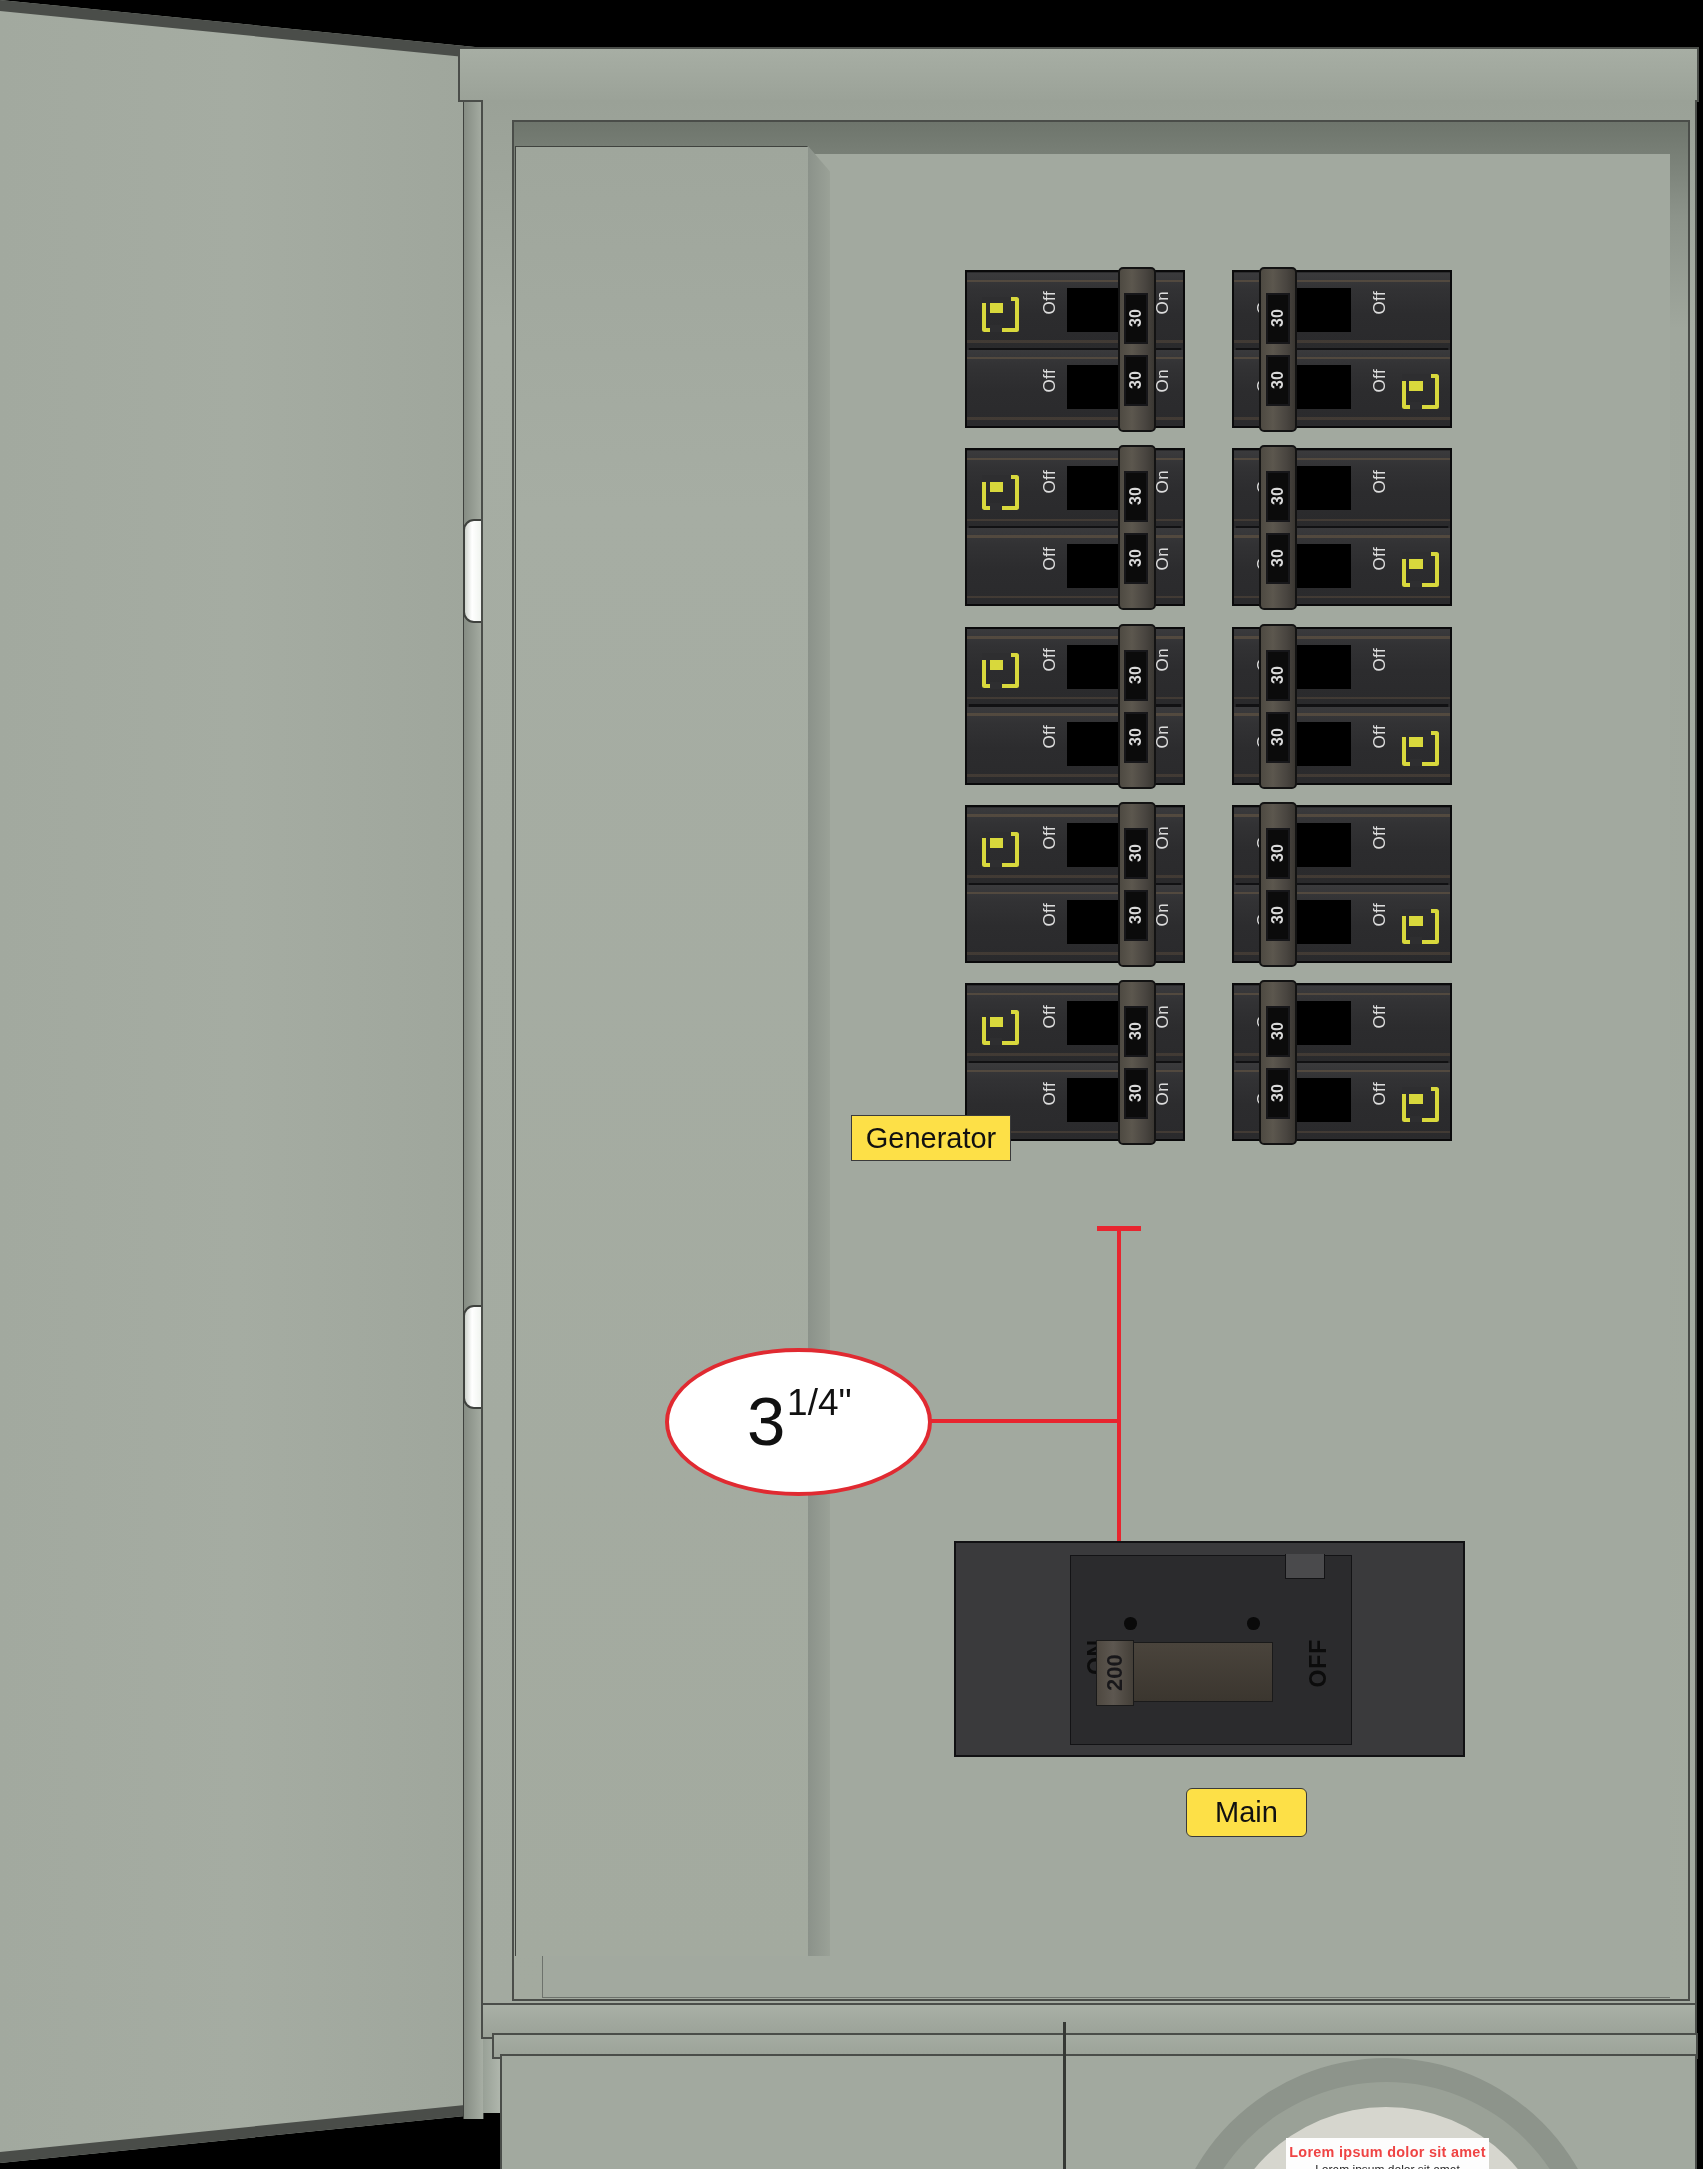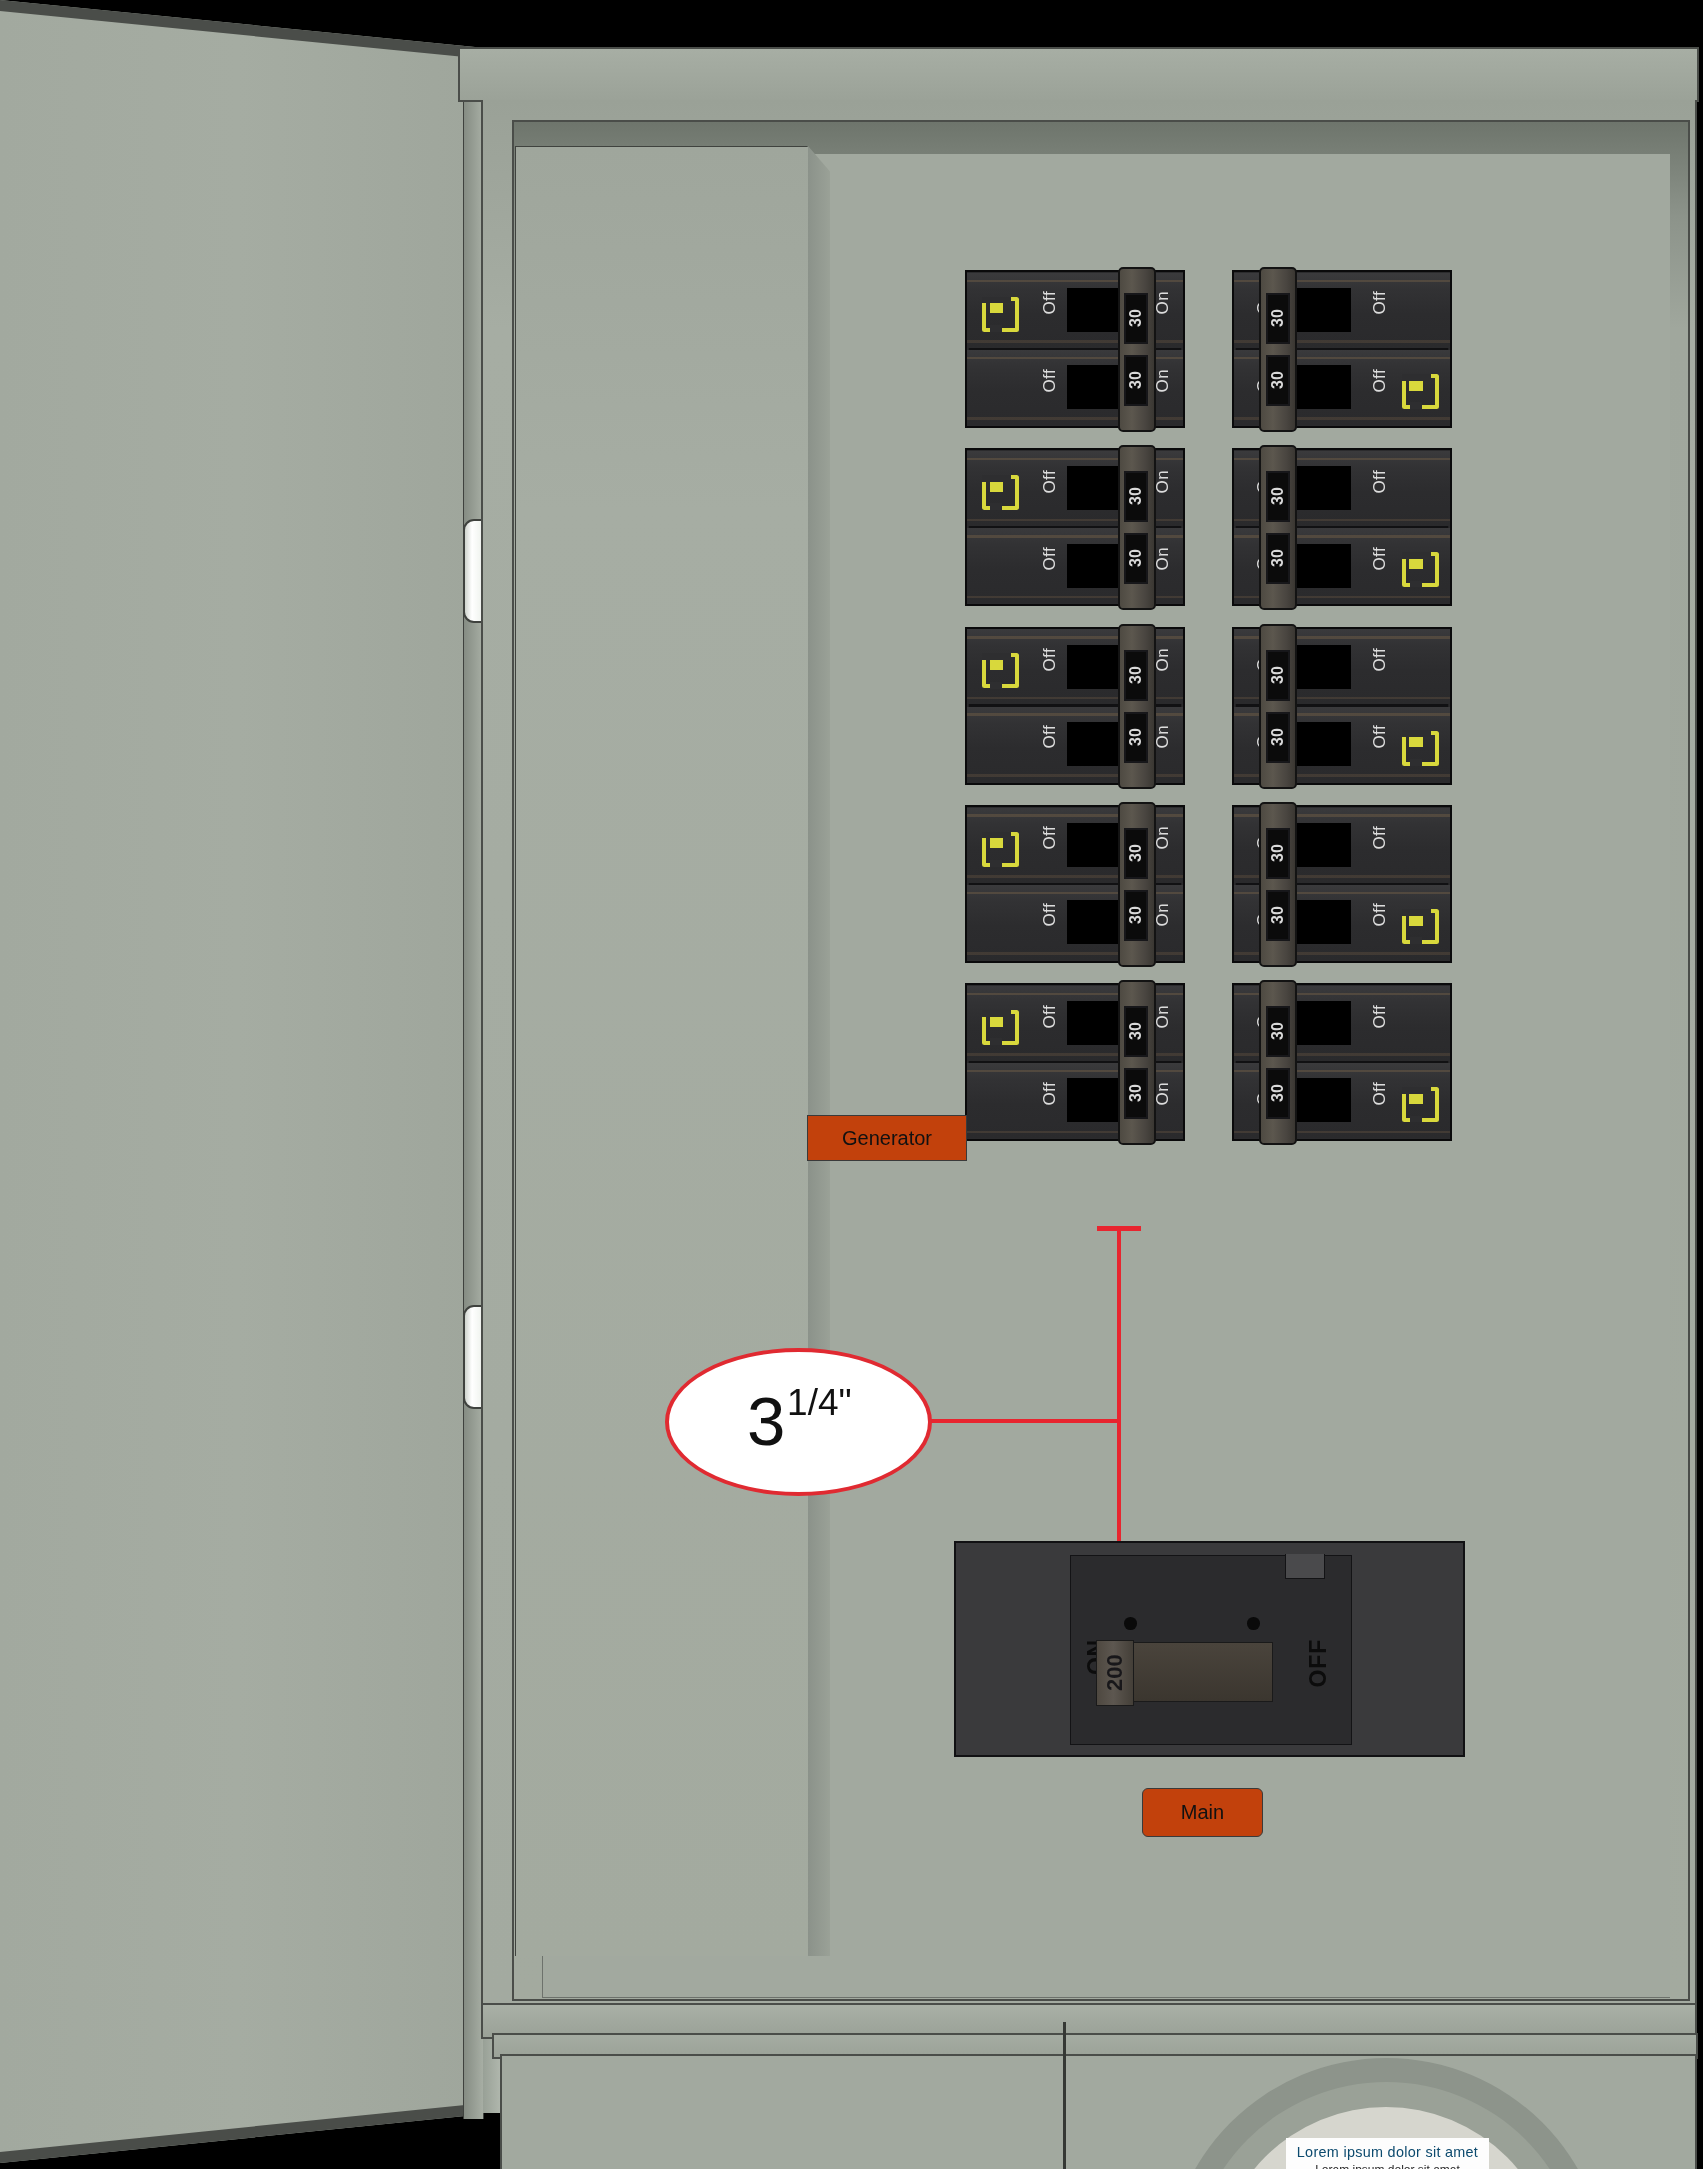--- a/index.html
+++ b/index.html
@@ -89,21 +89,21 @@
   
   .knock{position:absolute;border-radius:50%;}
   .knock-1{left:1166px;top:2058px;width:441px;height:441px;background:#8d948b;}
   .knock-2{left:1190px;top:2082px;width:393px;height:393px;background:#9aa197;}
   .knock-3{left:1215px;top:2107px;width:342px;height:342px;background:#d6d6ce;}
 
   .lorem-box{
     position:absolute;left:1286px;top:2138px;width:203px;height:51px;
     background:#fdfdfd;text-align:center;overflow:hidden;padding-top:5.1px;
   }
-  .lorem-t1{font-size:14.4px;font-weight:normal;color:#0c4a6e;letter-spacing:0.3px;line-height:18.6px;}
+  .lorem-t1{font-size:14.4px;font-weight:bold;color:#ef4444;letter-spacing:0.3px;line-height:18.6px;}
   .lorem-t2{font-size:12px;color:#2a2a2a;line-height:17px;}
 
   
   .bcol{position:absolute;width:216px;}
   .bcol.left{left:965px;top:270px;}
   .bcol.right{left:1232px;top:270px;}
 
   .brkpair{
     position:relative;width:216px;height:154px;margin-bottom:20.3px;
     background:#111113;
@@ -227,23 +227,23 @@
     position:absolute;left:665px;top:1348px;width:259px;height:140px;
     background:#fff;border:4.2px solid #e02a31;border-radius:50%;
     display:flex;align-items:center;justify-content:center;
   }
   .callout .num{font-size:69px;font-weight:500;color:#111;line-height:.95;}
   .callout .frac{font-size:37px;font-weight:500;color:#111;vertical-align:super;
     position:relative;top:-18.6px;left:1.7px;letter-spacing:0px;}
 
   
   .tag{
-    position:absolute;background:#c2410c;border:1.7px solid #3a3a3a;
+    position:absolute;background:#fde047;border:1.7px solid #3a3a3a;
     display:flex;align-items:center;justify-content:center;
-    font-size:20px;color:#111;
+    font-size:29px;color:#111;margin-left:44px;
   }
   .tag-gen{left:807px;top:1115px;width:158px;height:44px;}
   .tag-main{left:1142px;top:1788px;width:119px;height:47px;border-radius:6px;}
 </style>
 </head>
 <body>
 
 <div id="stage">
 
   <div class="door">

